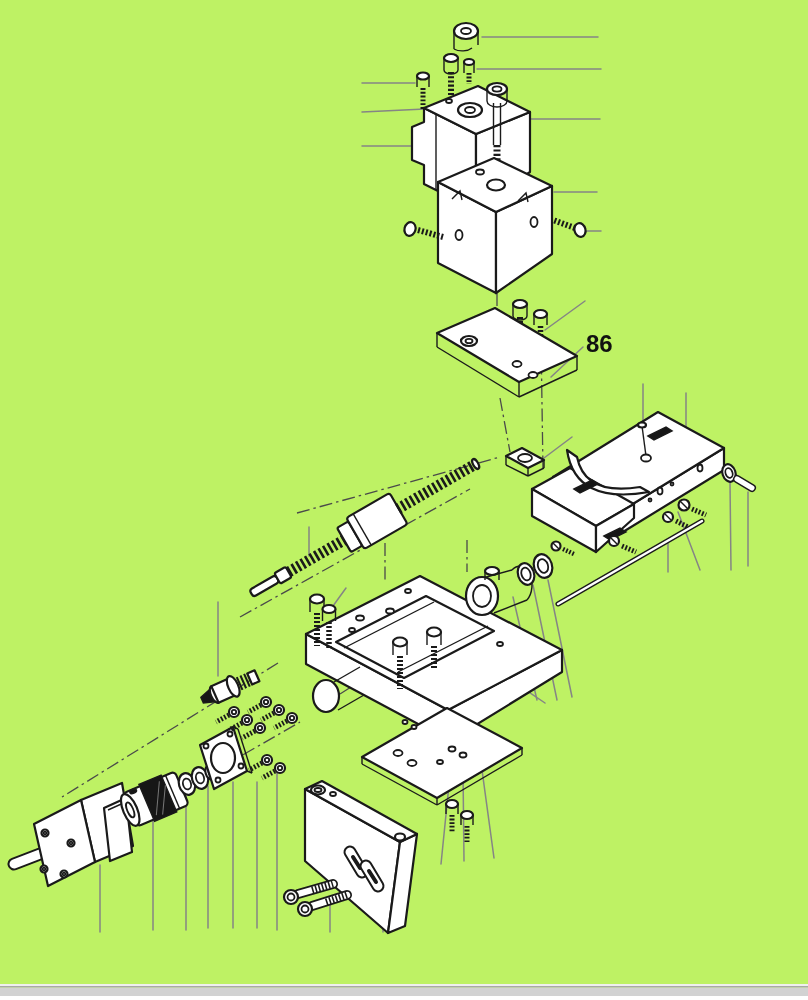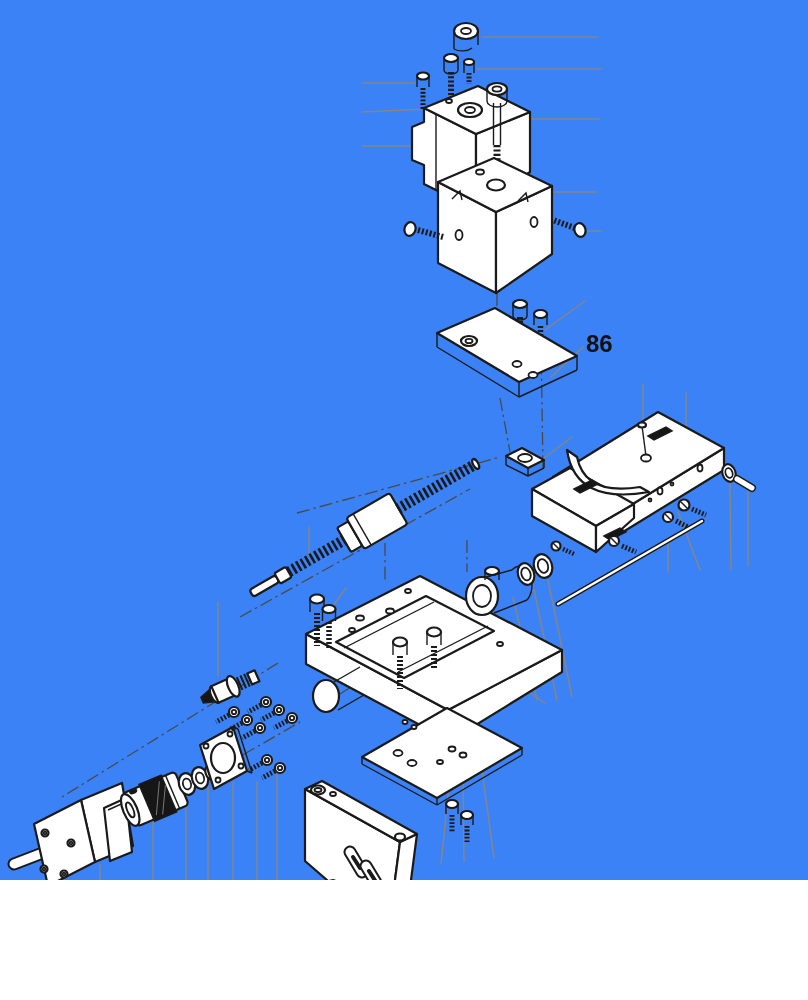--- a/index.html
+++ b/index.html
@@ -1,16 +1,16 @@
 <!DOCTYPE html>
 <html><head>
 <meta charset="utf-8">
 <style>
   html,body{margin:0;padding:0;background:#fff;}
-  #stage{position:relative;width:808px;height:880px;background:#3b82f6;overflow:hidden;
+  #stage{position:relative;width:808px;height:996px;background:#bef264;overflow:hidden;
          font-family:"Liberation Sans", sans-serif;}
   svg{position:absolute;left:0;top:0;}
   .part{fill:#ffffff;stroke:#1a1a1a;stroke-width:2.2;stroke-linejoin:round;stroke-linecap:round;}
   .thin{fill:none;stroke:#1a1a1a;stroke-width:1.4;}
   .hole{fill:#ffffff;stroke:#1a1a1a;stroke-width:1.8;}
   .dark{fill:#161616;stroke:#1a1a1a;stroke-width:1.5;}
   .thread{fill:none;stroke:#1a1a1a;stroke-linecap:butt;}
   .leader{fill:none;stroke:#858585;stroke-width:1.5;stroke-linecap:round;}
   .dashdot{fill:none;stroke:#4a4a4a;stroke-width:1.3;stroke-dasharray:13 4 2.5 4;}
   .caps-out{fill:none;stroke:#1a1a1a;stroke-linecap:round;}

